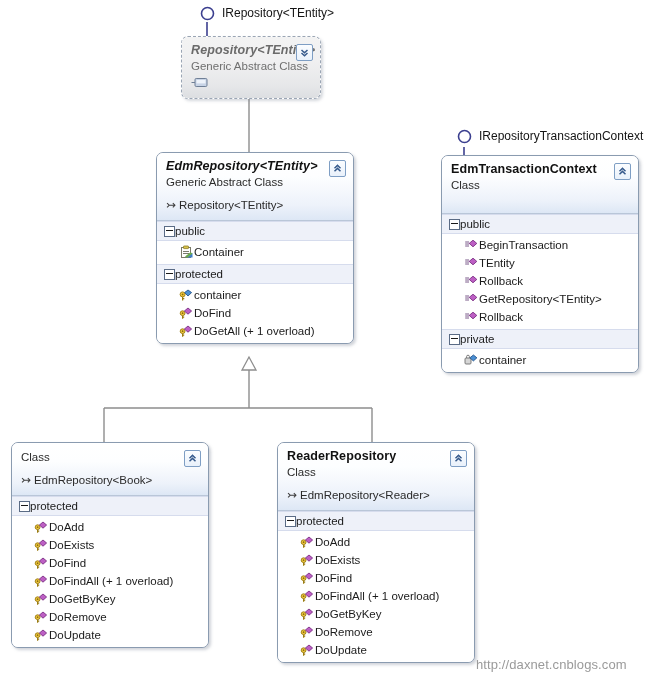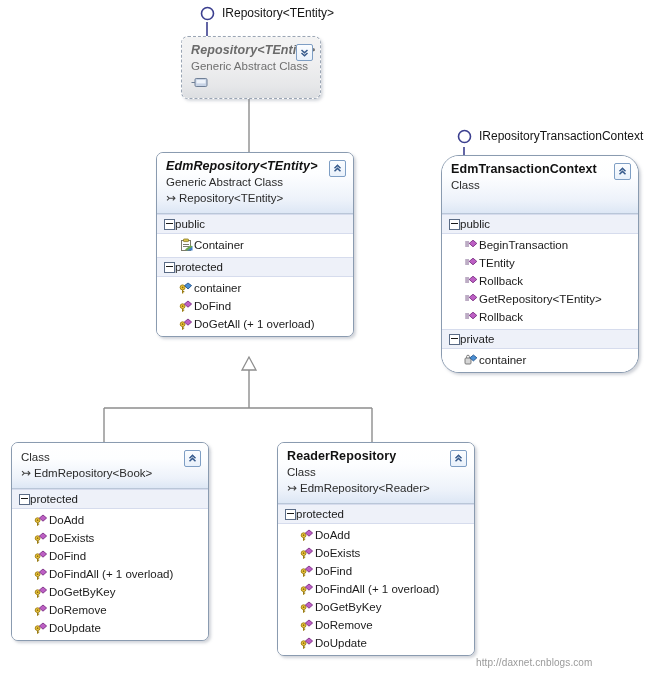--- a/index.html
+++ b/index.html
@@ -75,21 +75,21 @@
     color: #2a2a2a;
     line-height: 15px;
     margin-top: 1px;
   }
   .dimmed .cls-kind { color: #6f6f6f; }
 
   .cls-base {
     font-size: 11.5px;
     color: #2a2a2a;
     line-height: 15px;
-    margin-top: 1px;
+    margin-top: 8px;
     white-space: nowrap;
   }
   .arrow-glyph {
     display: inline-block;
     width: 13px;
     color: #3b3b3b;
     font-size: 12px;
   }
 
   
@@ -155,21 +155,21 @@
     position: absolute;
     font-size: 12px;
     color: #141414;
     white-space: nowrap;
     line-height: 14px;
   }
 
   
   .watermark {
     position: absolute;
-    font-size: 10px;
+    font-size: 13px;
     color: #9a9a9a;
     white-space: nowrap;
     letter-spacing: 0.1px;
   }
 </style>
 </head>
 <body>
 
 <div id="canvas">
 
@@ -280,21 +280,21 @@
         <span>DoGetAll (+ 1 overload)</span>
       </div>
     </div>
   </div>
 
   <svg class="lolli" style="left:456px; top:128px;" width="17" height="17" viewBox="0 0 17 17">
     <circle cx="8.5" cy="8.5" r="6" fill="#ffffff" stroke="#3b3f8f" stroke-width="1.6"></circle>
   </svg>
   <div class="lolli-label" style="left:479px; top:129px;">IRepositoryTransactionContext</div>
 
-  <div class="clsbox" style="left:441px; top:155px; width:196px;border-radius:18px;">
+  <div class="clsbox" style="left:441px; top:155px; width:196px;">
     <div class="hdr" style="padding-bottom:20px;">
       <div class="cls-name">EdmTransactionContext</div>
       <div class="cls-kind">Class</div>
       <div class="chev-btn">
         <svg width="11" height="11" viewBox="0 0 11 11">
           <polyline points="2.5,5.2 5.5,2.4 8.5,5.2" fill="none" stroke="#365a8c" stroke-width="1.5"></polyline>
           <polyline points="2.5,8.2 5.5,5.4 8.5,8.2" fill="none" stroke="#365a8c" stroke-width="1.5"></polyline>
         </svg>
       </div>
     </div>

